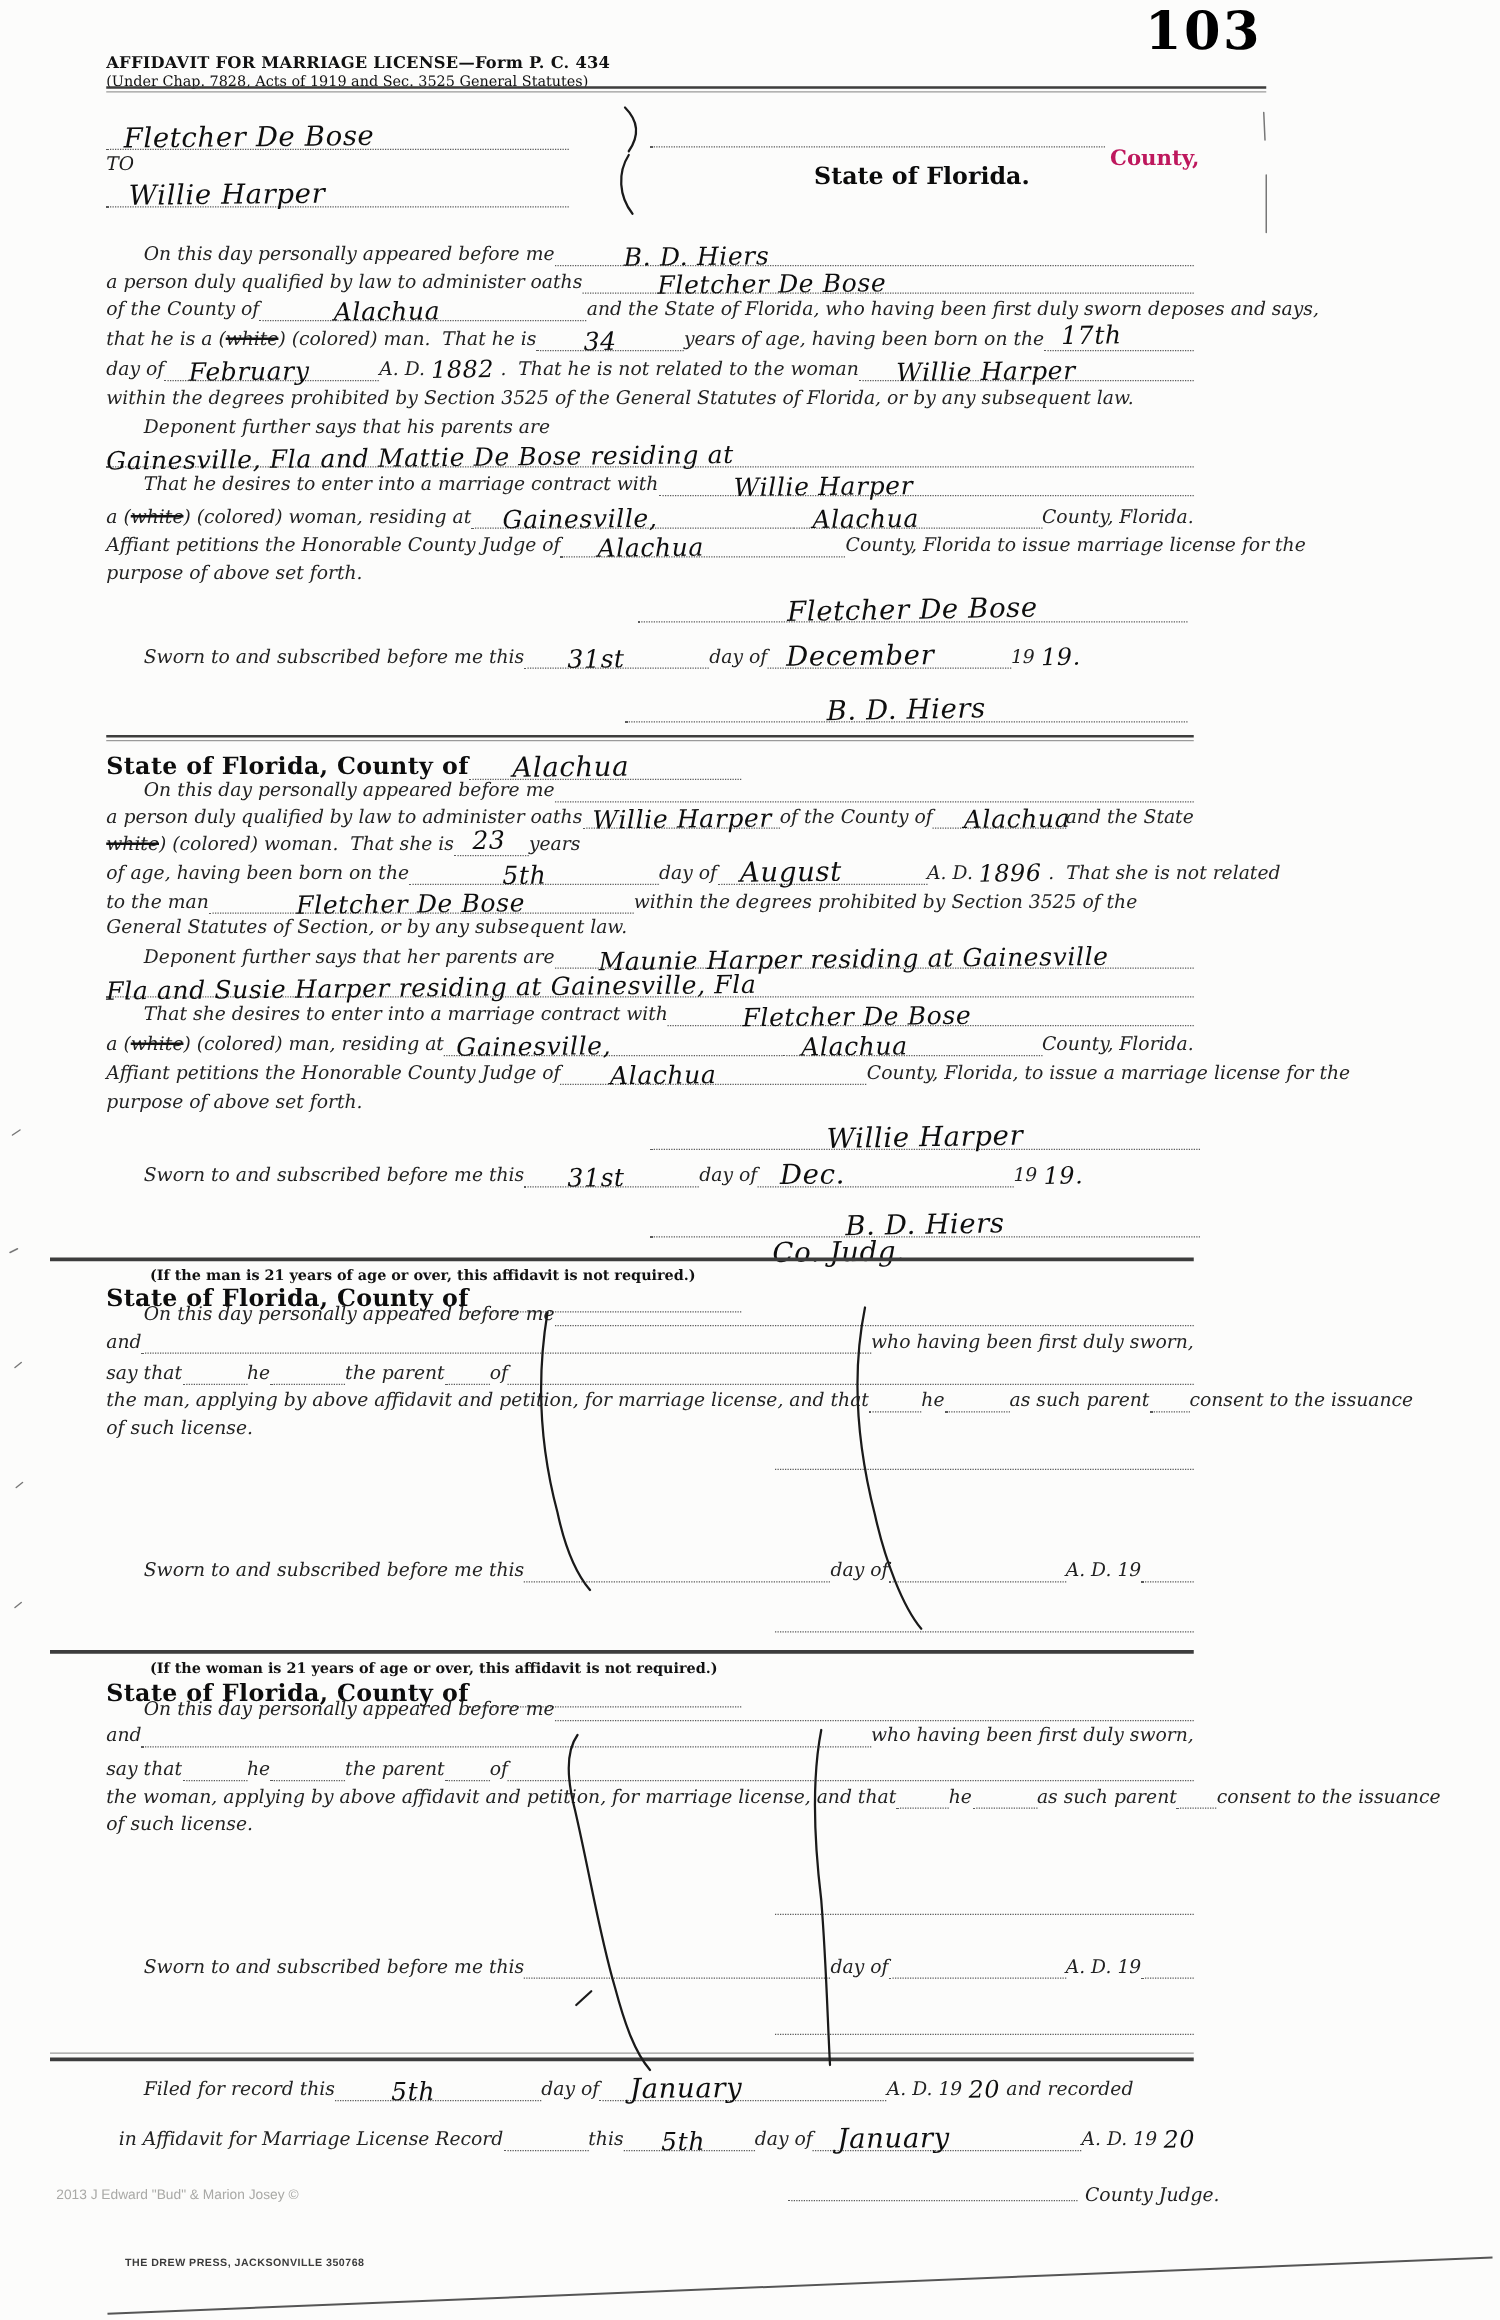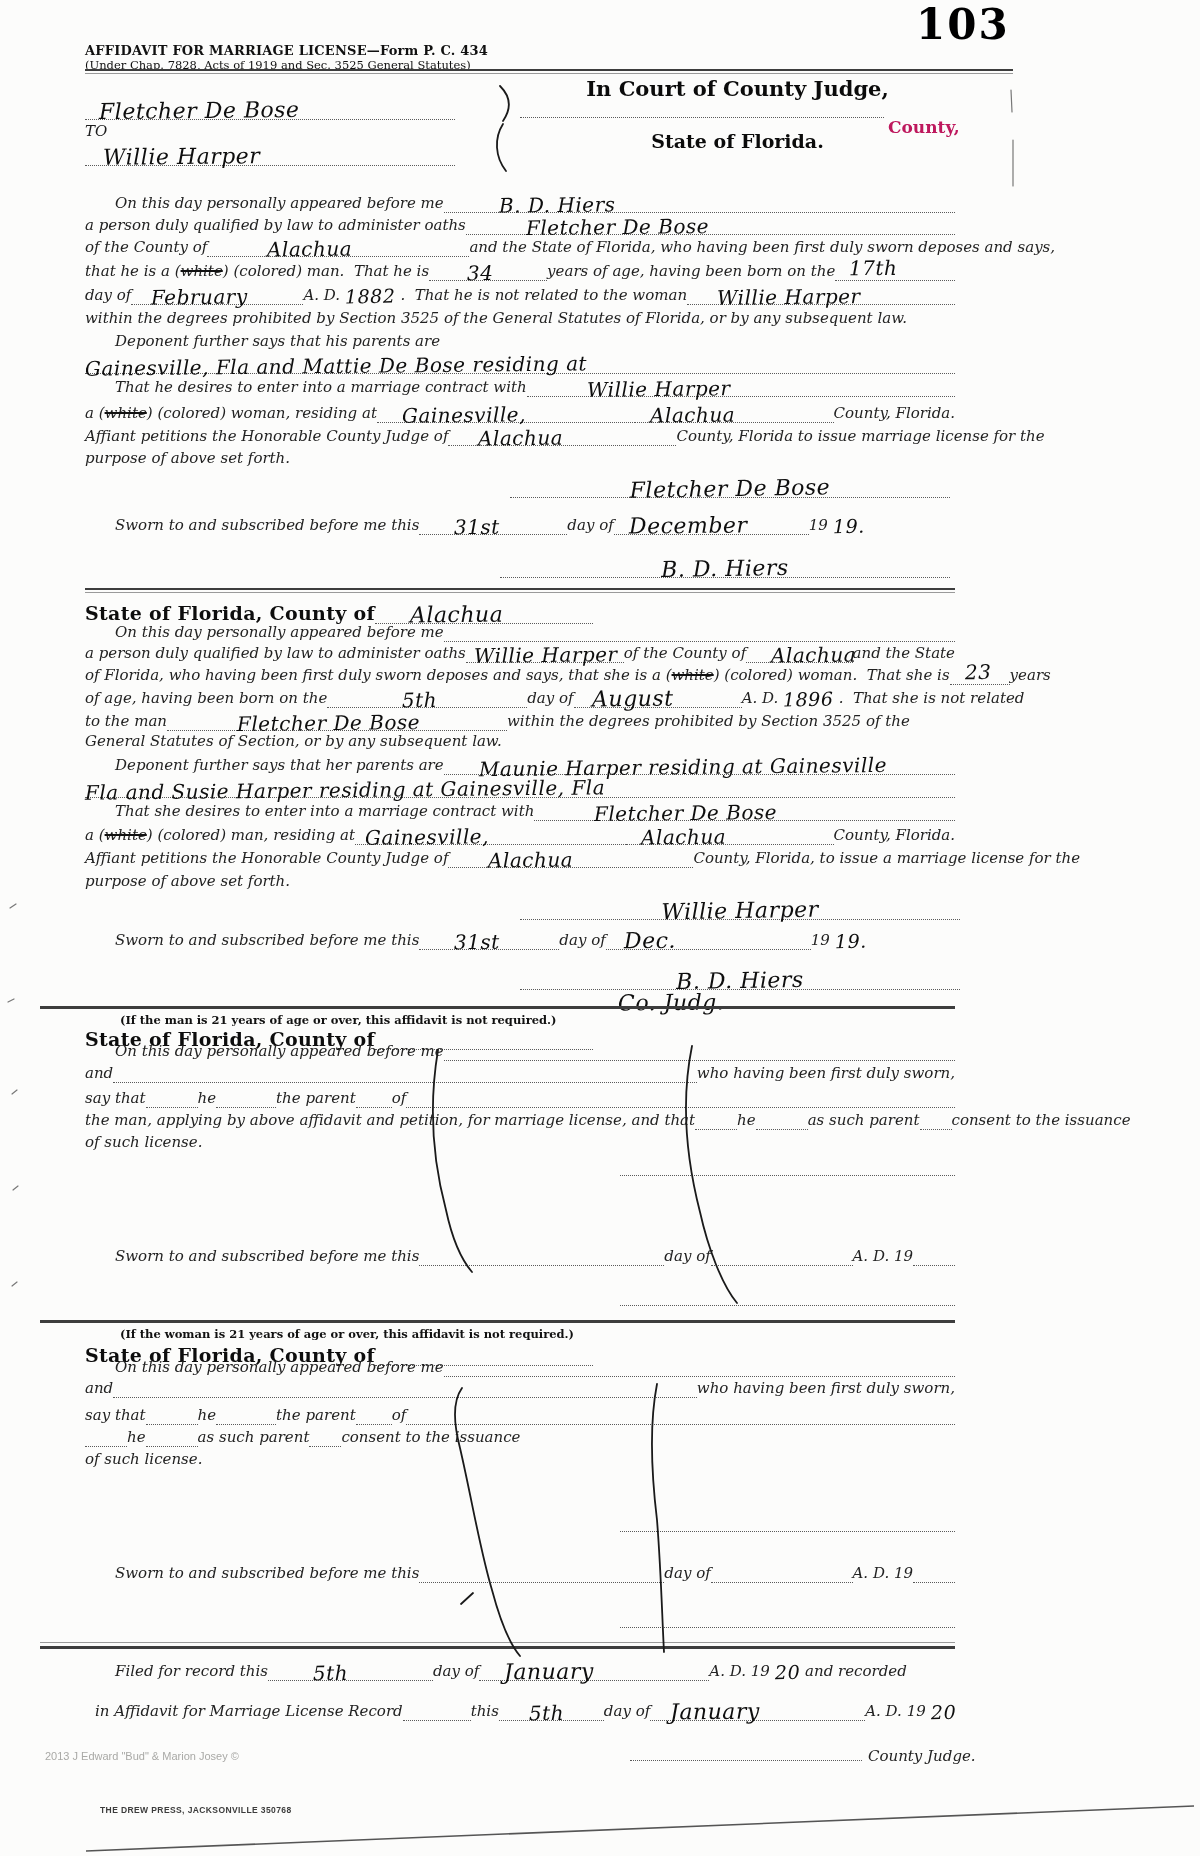--- a/index.html
+++ b/index.html
@@ -41,21 +41,20 @@
 
 <div class="page">
 
   <div class="pageno" style="left:916px;top:0px;">103</div>
 
   <div class="formtitle" style="left:85px;top:43px;">AFFIDAVIT FOR MARRIAGE LICENSE—Form P. C. 434</div>
   <div class="formsub" style="left:85px;top:58px;">(Under Chap. 7828, Acts of 1919 and Sec. 3525 General Statutes)</div>
   <div class="rule" style="left:85px;top:69px;width:928px;height:2px;"></div>
   <div class="rule lt" style="left:85px;top:73px;width:928px;height:1px;"></div>
 
-  <div class="court" style="left:520px;top:76px;width:435px;">In Court of County Judge,</div>
   <div class="ln" style="left:520px;top:84px;width:364px;height:34px;"><span class="f"></span></div>
   <div class="countylbl" style="left:888px;top:103px;">County,</div>
   <div class="statef" style="left:520px;top:130px;width:435px;">State of Florida.</div>
 
   <div class="ln" style="left:85px;top:94px;width:370px;height:26px;">
     <span class="f"><span class="hw big" style="left:14px;">Fletcher De Bose</span></span>
   </div>
   <div class="to" style="left:85px;top:122px;width:370px;">TO</div>
   <div class="ln" style="left:85px;top:140px;width:370px;height:26px;">
     <span class="f"><span class="hw big" style="left:18px;">Willie Harper</span></span>
@@ -139,21 +138,21 @@
     <span class="f"></span>
   </div>
   <div class="ln" style="left:85px;top:642px;width:870px;">
     <span class="pt">a person duly qualified by law to administer oaths</span>
     <span class="f" style="flex:0 0 158px;"><span class="hw" style="left:8px;">Willie Harper</span></span>
     <span class="pt">of the County of</span>
     <span class="f"><span class="hw" style="left:25px;">Alachua</span></span>
     <span class="pt">and the State</span>
   </div>
   <div class="ln" style="left:85px;top:664px;width:870px;">
-    <span class="pt">of Florida, who having been first duly sworn deposes and says, that she is a (</span><span class="pt struck">white</span><span class="pt">) (colored) woman.  That she is</span>
+    <span class="pt struck">white</span><span class="pt">) (colored) woman.  That she is</span>
     <span class="f" style="flex:0 0 60px;"><span class="hw" style="left:15px;bottom:2px;">23</span></span>
     <span class="pt">years</span>
   </div>
   <div class="ln" style="left:85px;top:687px;width:870px;">
     <span class="pt">of age, having been born on the</span>
     <span class="f" style="flex:0 0 200px;"><span class="hw" style="left:75px;">5th</span></span>
     <span class="pt">day of</span>
     <span class="f" style="flex:0 0 168px;"><span class="hw big" style="left:18px;">August</span></span>
     <span class="pt">A. D.</span><span class="hwi">1896</span><span class="pt">.  That she is not related</span>
   </div>
@@ -274,20 +273,21 @@
     <span class="pt">say that</span>
     <span class="f" style="flex:0 0 52px;"></span>
     <span class="pt">he</span>
     <span class="f" style="flex:0 0 60px;"></span>
     <span class="pt">the parent</span>
     <span class="f" style="flex:0 0 36px;"></span>
     <span class="pt">of</span>
     <span class="f"></span>
   </div>
   <div class="ln" style="left:85px;top:1426px;width:870px;">
+    <span class="pt">the woman, applying by above affidavit and petition, for marriage license, and that</span>
     <span class="f" style="flex:0 0 42px;"></span>
     <span class="pt">he</span>
     <span class="f" style="flex:0 0 52px;"></span>
     <span class="pt">as such parent</span>
     <span class="f" style="flex:0 0 32px;"></span>
     <span class="pt">consent to the issuance</span>
   </div>
   <div class="ln" style="left:85px;top:1448px;width:870px;">
     <span class="pt">of such license.</span>
   </div>

